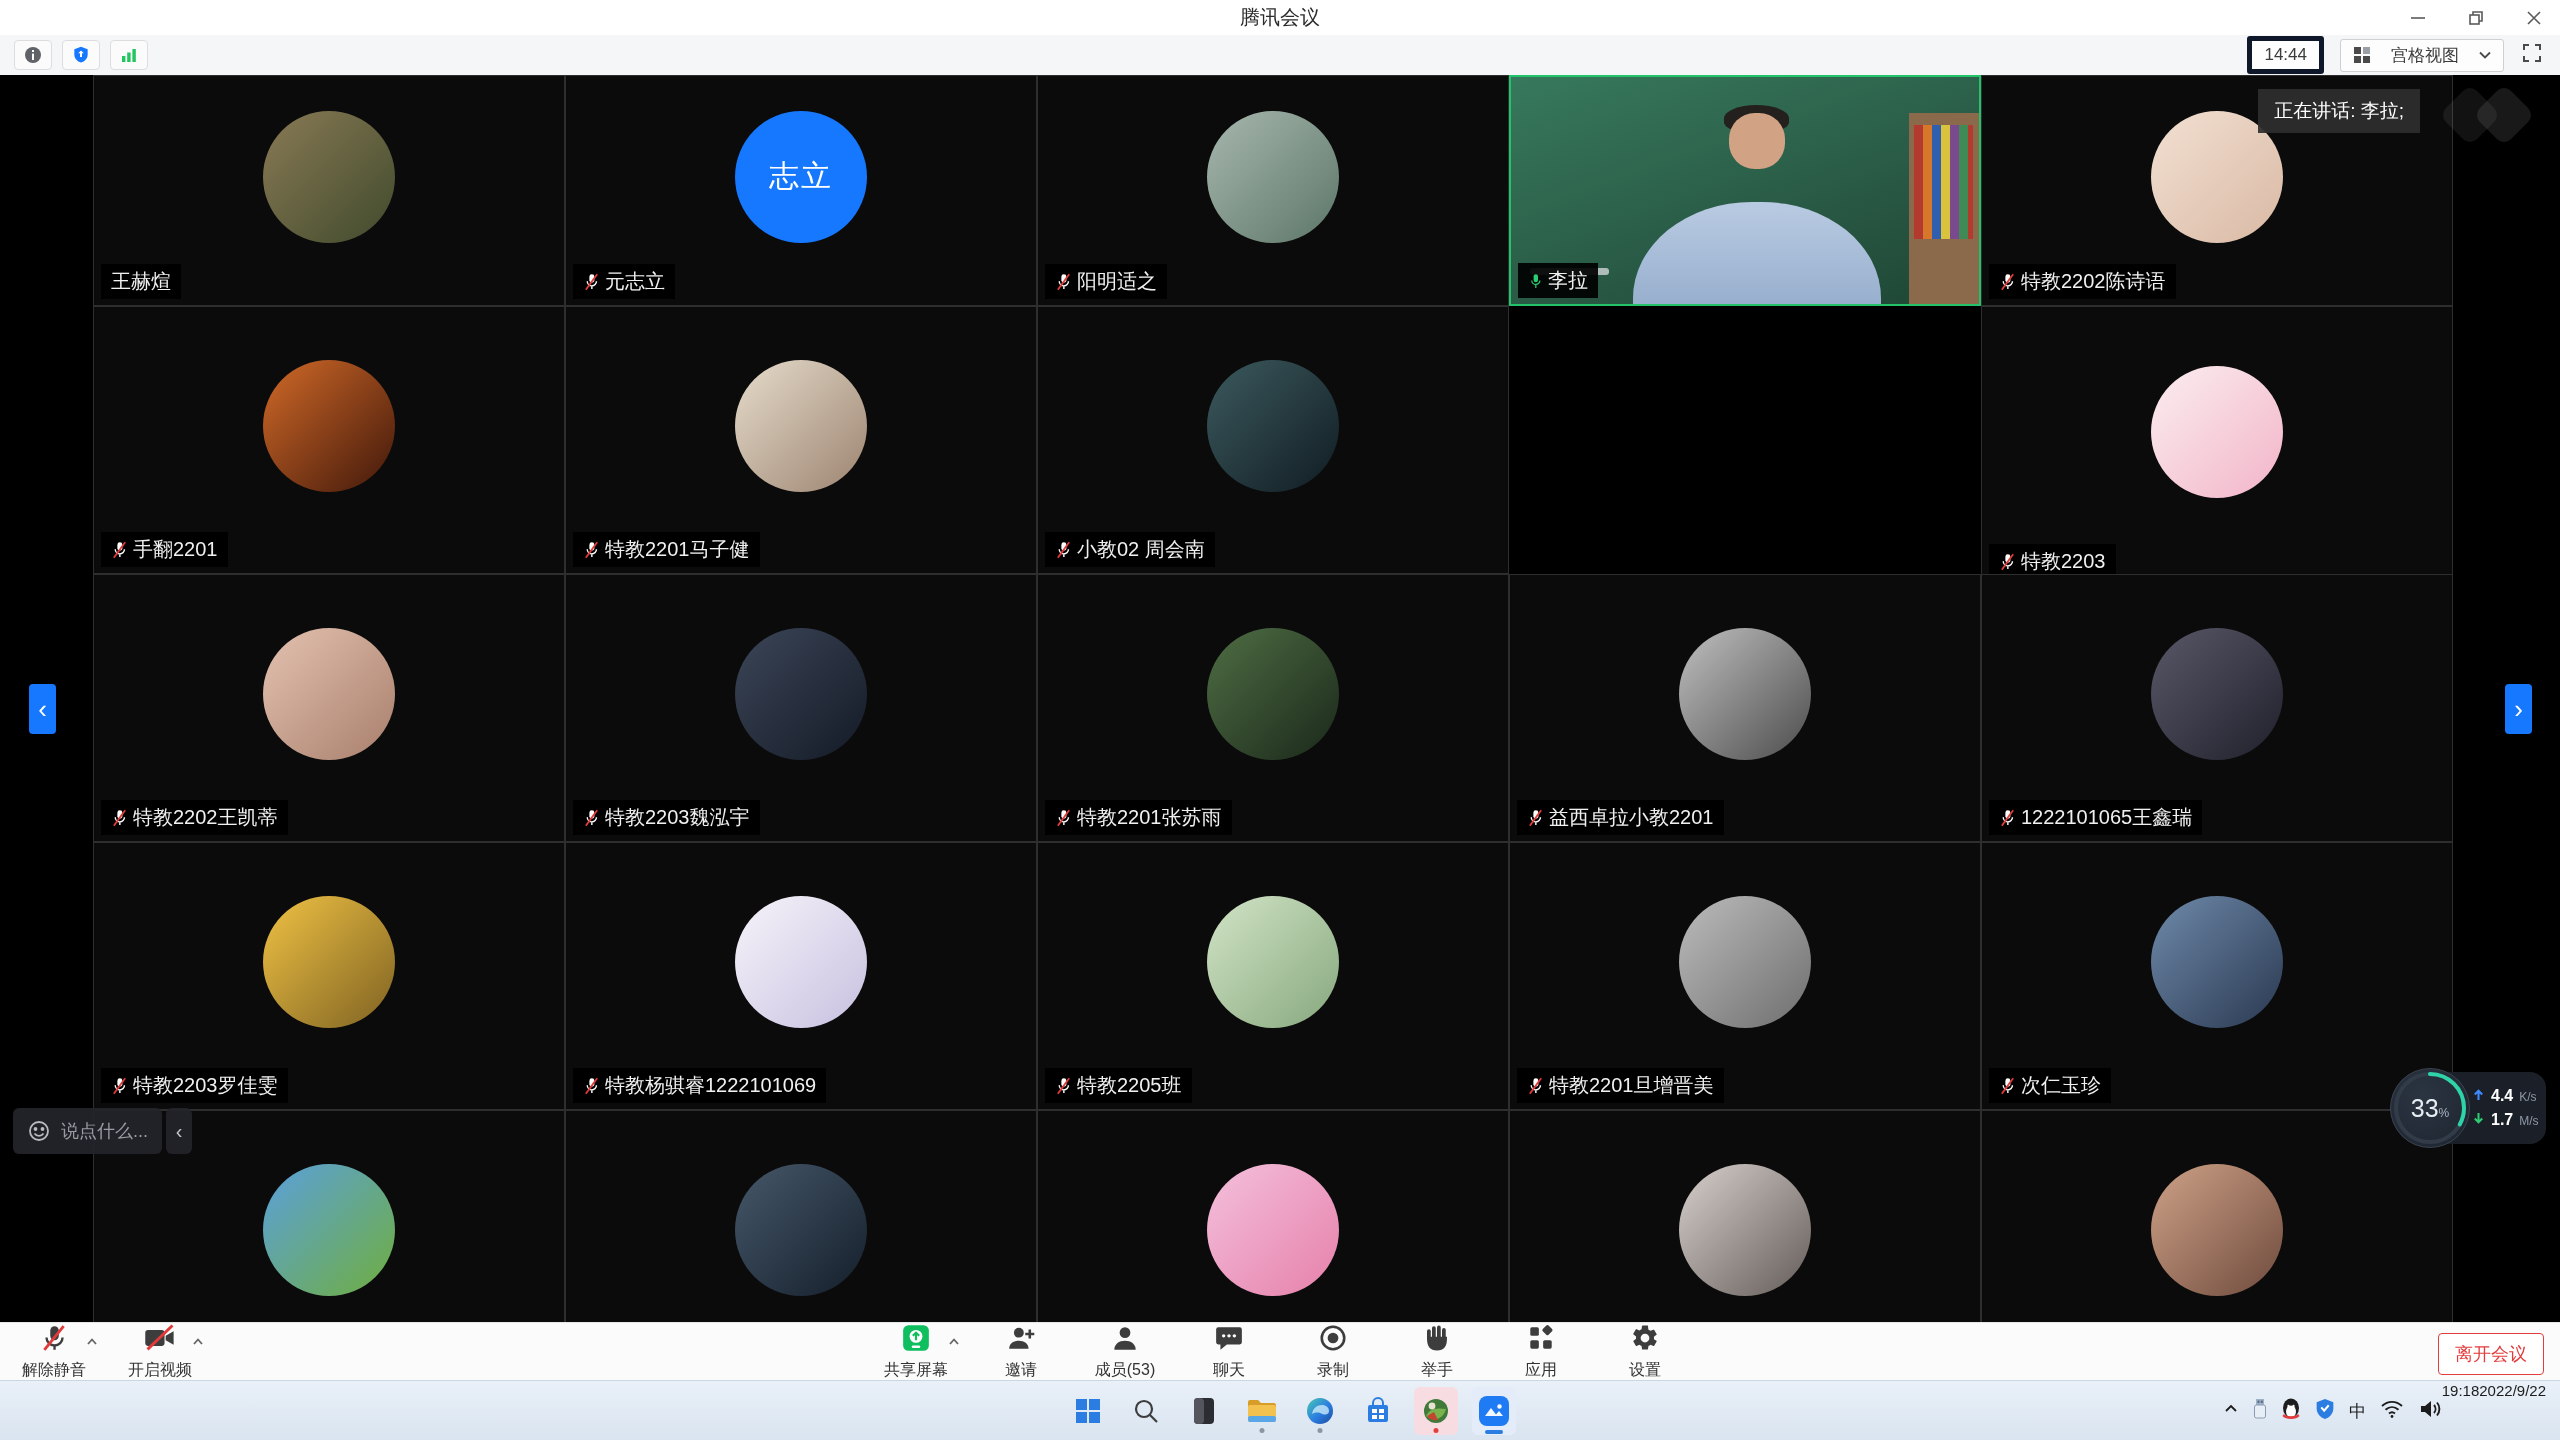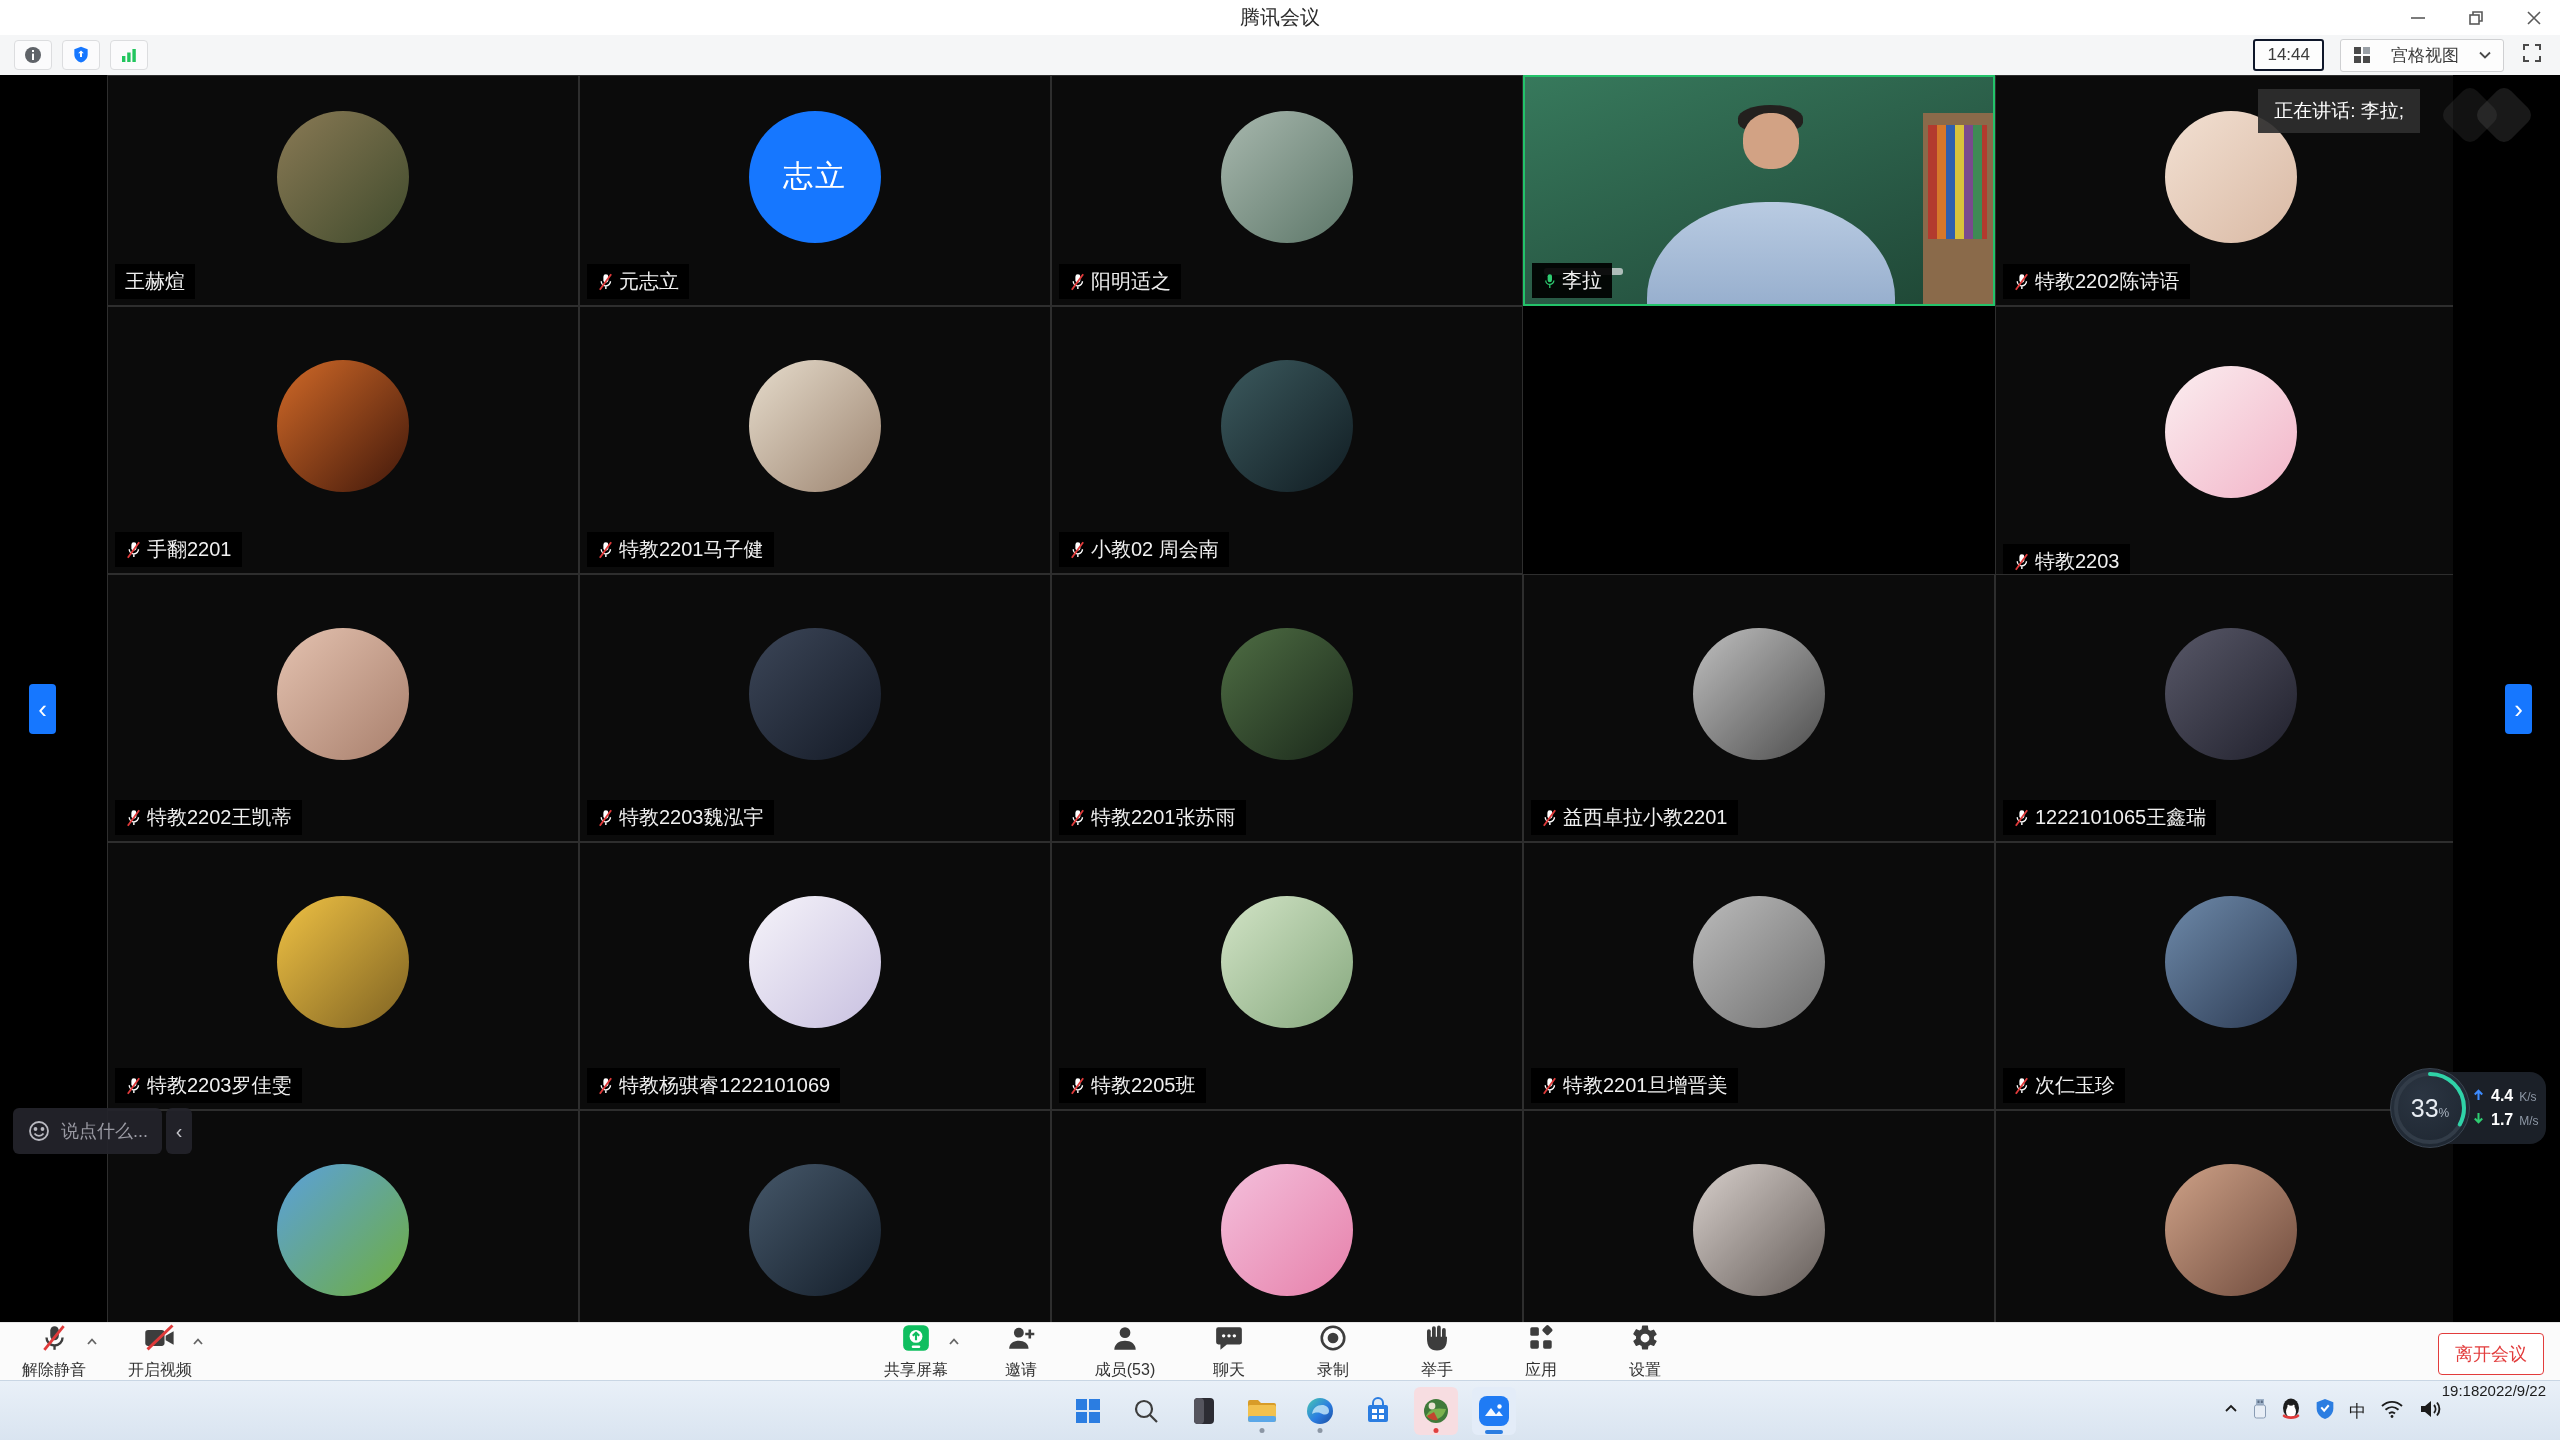--- a/index.html
+++ b/index.html
@@ -13,30 +13,30 @@
   .win-controls{position:absolute;right:16px;top:0;height:35px;display:flex;align-items:center;gap:38px;}
   .win-btn{width:20px;height:20px;display:flex;align-items:center;justify-content:center;cursor:pointer;}
 
   
   .topbar{position:absolute;left:0;top:35px;width:2560px;height:40px;background:#f5f6f7;
           border-bottom:1px solid #e3e4e6;display:flex;align-items:center;}
   .topbar-left{display:flex;align-items:center;gap:10px;padding-left:14px;}
   .tb-btn{width:36px;height:28px;border:1px solid #dcdddf;border-radius:4px;background:#fbfbfc;
           display:flex;align-items:center;justify-content:center;}
   .topbar-right{margin-left:auto;display:flex;align-items:center;gap:16px;padding-right:16px;}
-  .time-box{border:2px solid #0f172a;border-radius:3px;background:#fdfdfd;padding:4px 12px;
+  .time-box{border:5px solid #0f172a;border-radius:3px;background:#fdfdfd;padding:4px 12px;
             font-size:17px;color:#3c3c3c;}
   .view-box{border:1px solid #cfd0d2;border-radius:3px;background:#fdfdfd;padding:4px 12px;
             font-size:17px;color:#3c3c3c;display:flex;align-items:center;gap:20px;}
 
   
   .videoarea{position:absolute;left:0;top:75px;width:2560px;height:1247px;background:#000;}
   .grid{position:absolute;left:93px;top:0;width:2360px;height:1247px;overflow:hidden;}
   .tile{position:absolute;background:#0b0b0b;border:1px solid #2e2e2e;box-sizing:border-box;
-        display:flex;align-items:center;justify-content:center;margin-left:14px;}
+        display:flex;align-items:center;justify-content:center;}
   .tile.speaking{border:2px solid #23c36a;}
   .avatar{width:132px;height:132px;border-radius:50%;margin-bottom:28px;}
   .avatar.initials{display:flex;align-items:center;justify-content:center;color:#fff;
                    font-size:30px;letter-spacing:2px;margin-bottom:28px;}
   .name-label{position:absolute;left:7px;bottom:6px;background:rgba(0,0,0,.92);color:#f0f0f0;
               font-size:20px;padding:4px 10px;display:flex;align-items:center;gap:5px;max-width:440px;
               white-space:nowrap;}
   .name-label .mic{display:flex;align-items:center;}
 
   

